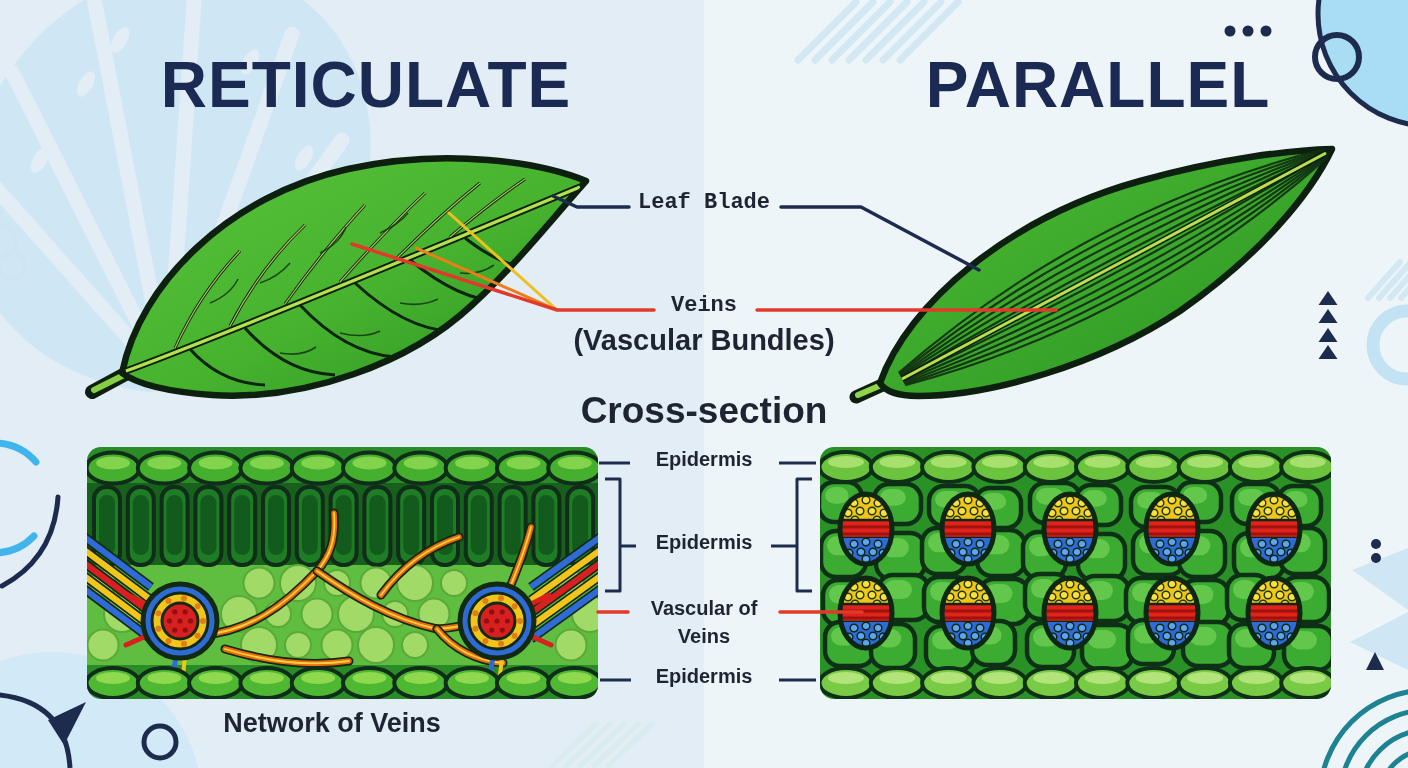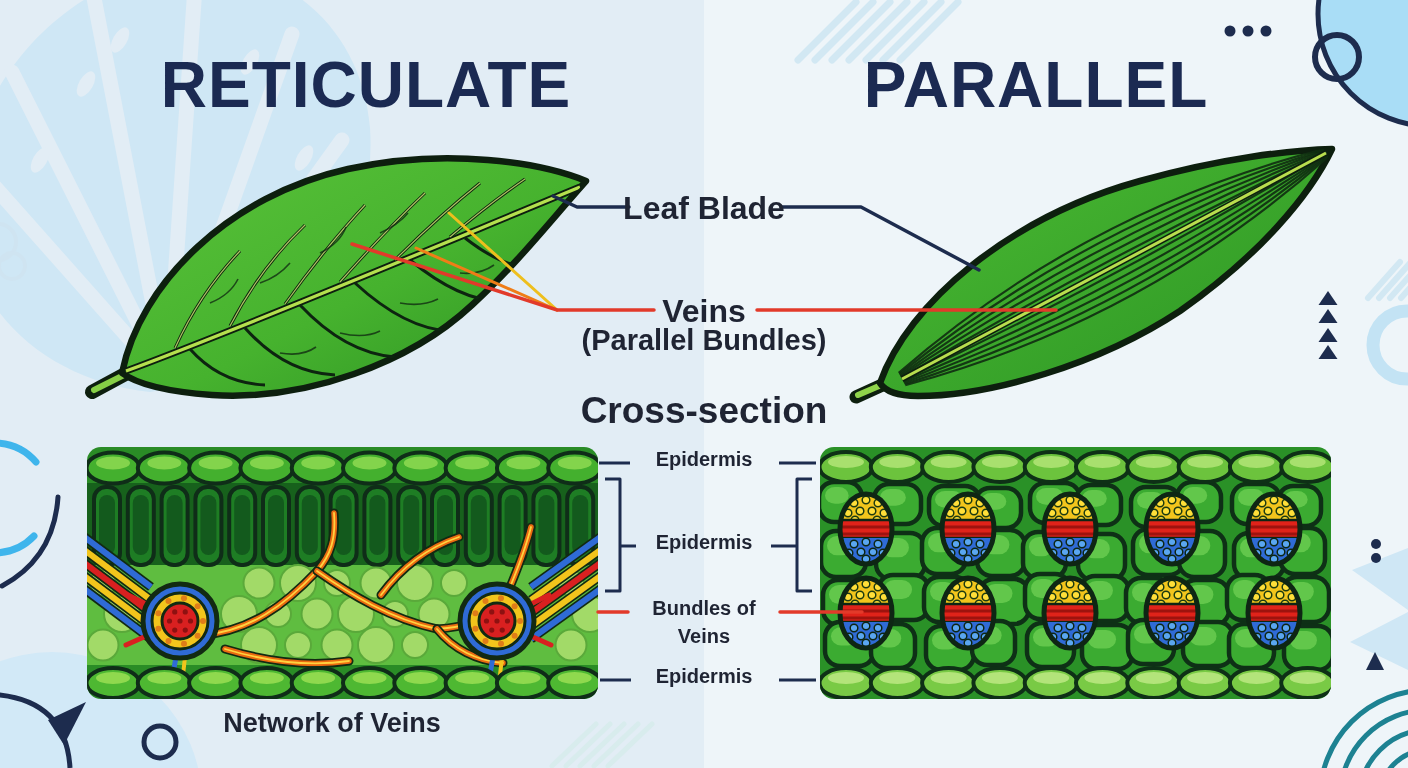--- a/index.html
+++ b/index.html
@@ -9,21 +9,21 @@
   #half-left{left:0;background:var(--bg-left,#e2edf5);}
   #half-right{left:704px;background:var(--bg-right,#eef5f9);}
   svg.layer{position:absolute;left:0;top:0;pointer-events:none;}
   .fig{position:absolute;}
   .ttl{position:absolute;transform:translateX(-50%);white-space:nowrap;
        font-size:64px;font-weight:800;letter-spacing:1px;color:var(--title-navy,#1b2a52);}
   .lbl{position:absolute;left:704px;transform:translateX(-50%);white-space:nowrap;
        font-weight:700;color:var(--label-ink,#1f2433);line-height:1;}
   .cap{position:absolute;transform:translateX(-50%);white-space:nowrap;
        font-size:27px;font-weight:700;color:var(--label-ink,#1f2433);}
-  .fs30{font-size:32px;} .fs29{font-size:29px;} .fs28{font-size:20px;}
+  .fs30{font-size:22px;font-family:Liberation Mono, monospace;} .fs29{font-size:29px;} .fs28{font-size:20px;}
   .fs31{font-size:37px;font-weight:800;}
 </style>
 </head>
 <body>
 
 <div id="canvas">
 
   <div class="half" id="half-left"></div>
   <div class="half" id="half-right"></div>
 
@@ -101,21 +101,21 @@
       <circle cx="12" cy="266" r="13" fill="none" stroke="#cfe4f1" stroke-width="4"></circle>
       <circle cx="52" cy="802" r="150" fill="#d2e9f7"></circle>
       <g>
         <path d="M-14,694 Q66,696 70,768" fill="none" stroke="#1d2c4e" stroke-width="5"></path>
         <polygon points="86,702 48,720 64,745" fill="#1d2c4e"></polygon>
       </g>
       <circle cx="160" cy="742" r="16" fill="none" stroke="#1d2c4e" stroke-width="5"></circle>
     </svg>
 
   <div class="ttl" style="left:366px;top:48px;">RETICULATE</div>
-  <div class="ttl" style="left:1036px;top:48px;">PARALLEL</div>
+  <div class="ttl" style="left:1098px;top:48px;">PARALLEL</div>
 
   <svg id="svg-ret-leaf" class="fig" style="left:80px;top:133px;" width="520" height="272" viewBox="0 0 520 272">
       <defs>
         <linearGradient id="lgRet" x1="0" y1="0" x2="1" y2="1">
           <stop offset="0%" stop-color="#5ac33a"></stop>
           <stop offset="55%" stop-color="#46b22e"></stop>
           <stop offset="100%" stop-color="#2c9123"></stop>
         </linearGradient>
         <clipPath id="clipRet">
           <path d="M42,240 C60,150 150,62 268,36 C368,14 462,30 506,48 C472,86 436,132 392,172 C330,230 226,268 132,262 C92,259 58,252 42,240 Z" id="bldRet"></path>
@@ -848,22 +848,22 @@
       <path d="M620,546 H636"></path>
       <path d="M812,479 H797 V591 H812"></path>
       <path d="M771,546 H797"></path>
       <path d="M600,680 H631"></path>
       <path d="M779,680 H816"></path>
     </g>
   </svg>
 
   <div class="lbl fs30" style="top:192px;">Leaf Blade</div>
   <div class="lbl fs30" style="top:295px;">Veins</div>
-  <div class="lbl fs29" style="top:326px;">(Parallel Bundles)</div>
+  <div class="lbl fs29" style="top:326px;">(Vascular Bundles)</div>
   <div class="lbl fs31" style="top:392px;">Cross-section</div>
   <div class="lbl fs28" style="top:449px;">Epidermis</div>
   <div class="lbl fs28" style="top:532px;">Epidermis</div>
-  <div class="lbl fs28" style="top:598px;">Bundles of</div>
+  <div class="lbl fs28" style="top:598px;">Vascular of</div>
   <div class="lbl fs28" style="top:626px;">Veins</div>
   <div class="lbl fs28" style="top:666px;">Epidermis</div>
 
   <div class="cap" style="left:332px;top:708px;text-align:right;">Network of Veins</div>
 </div>
 
 </body></html>

